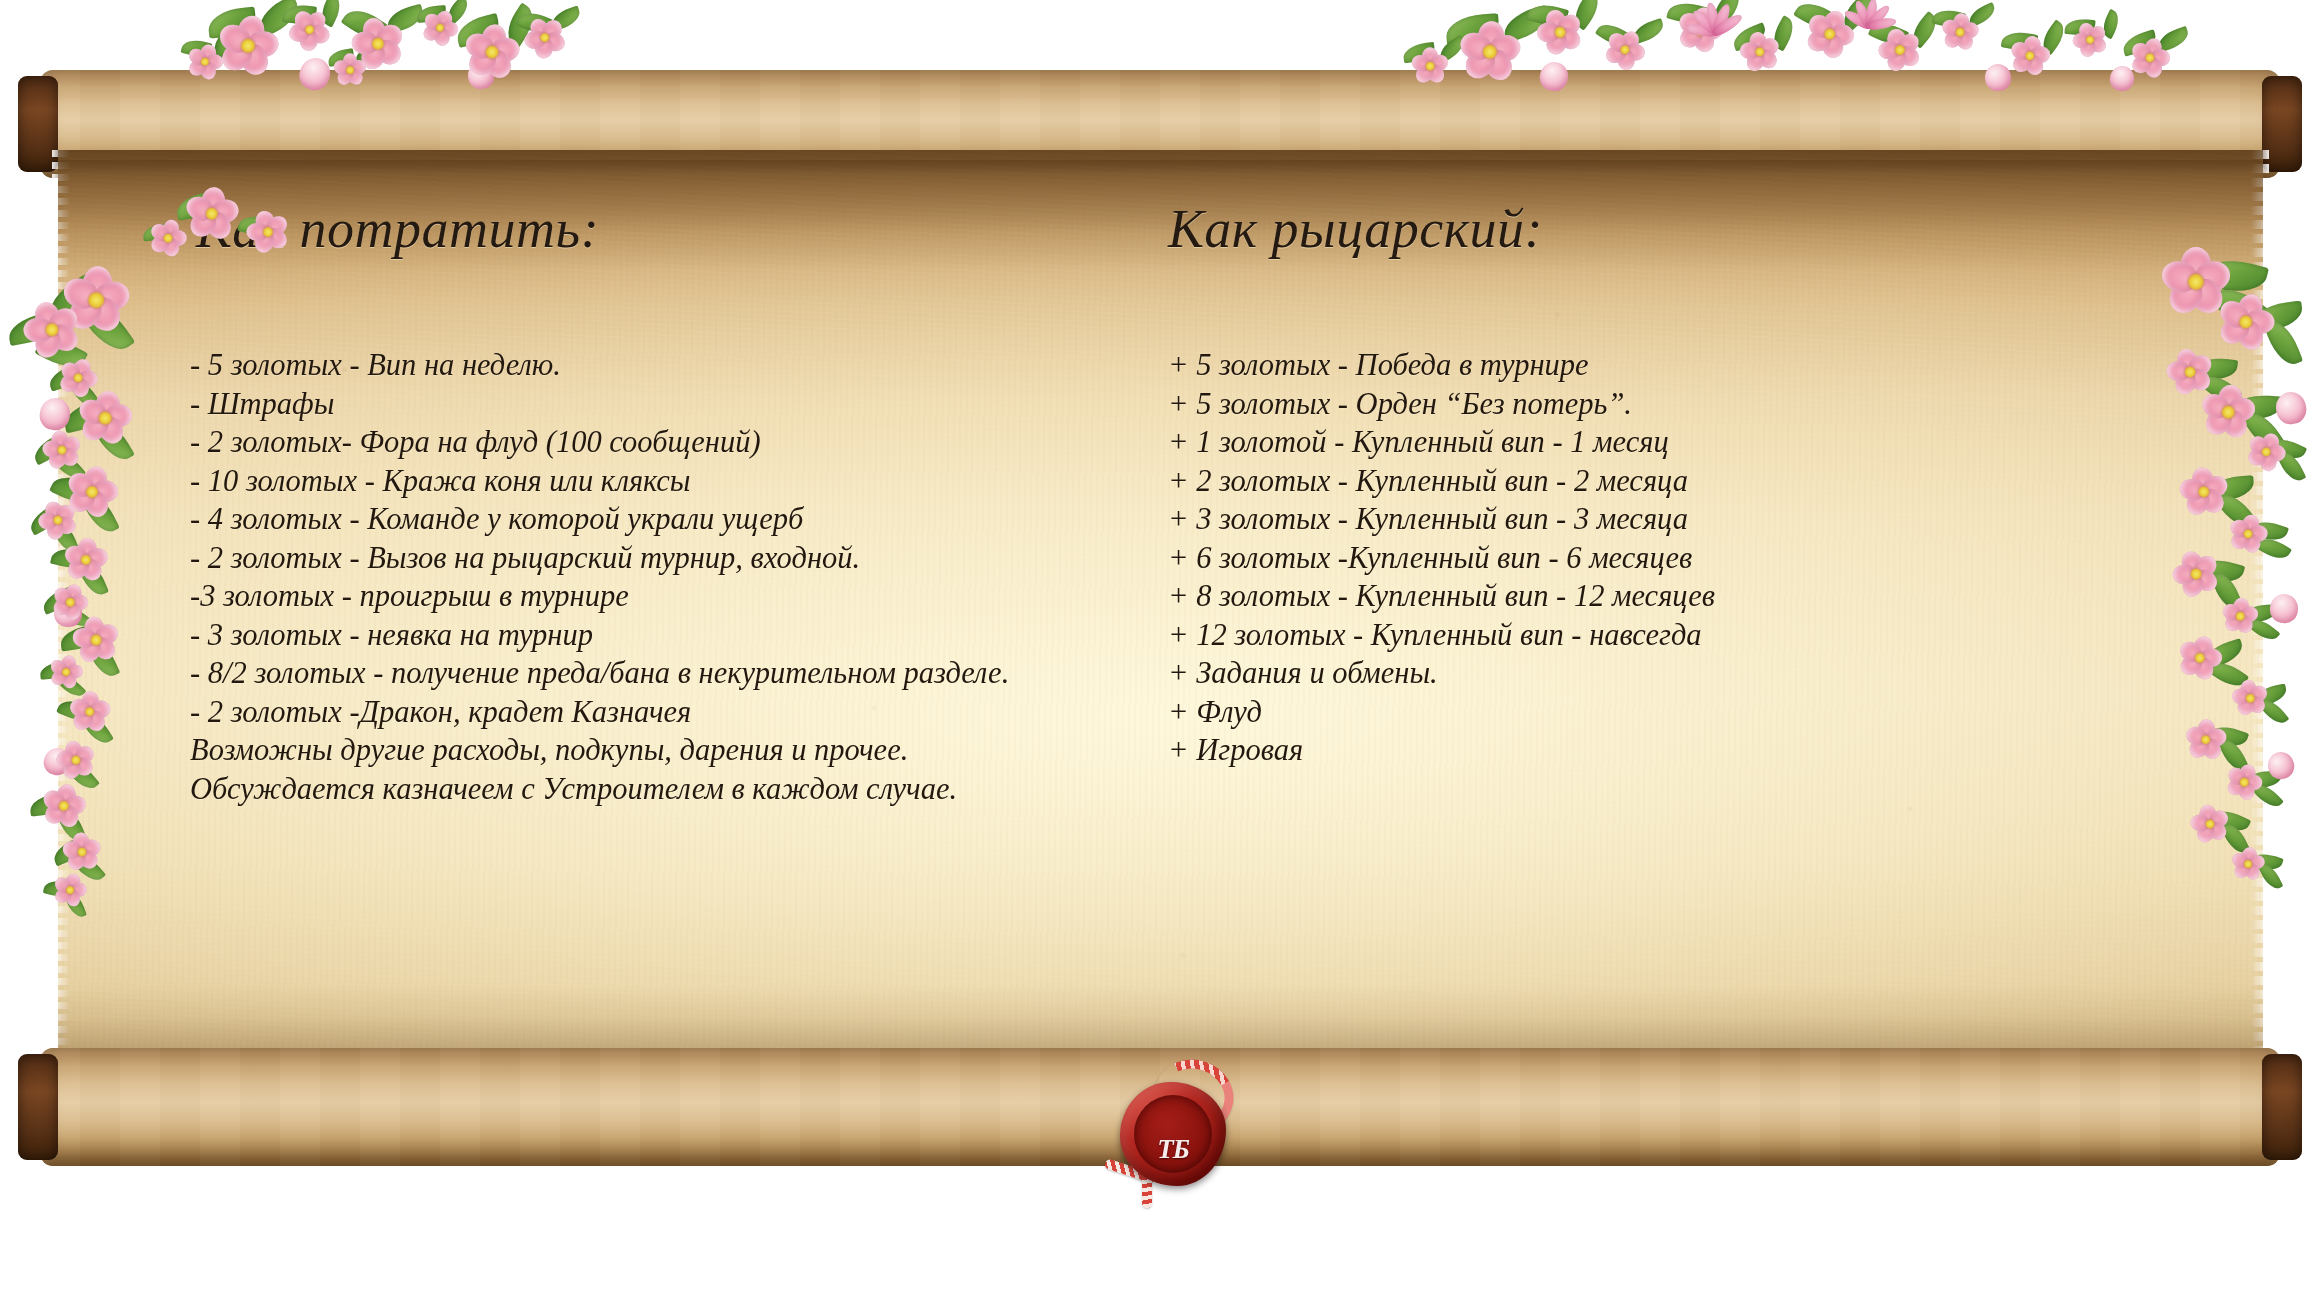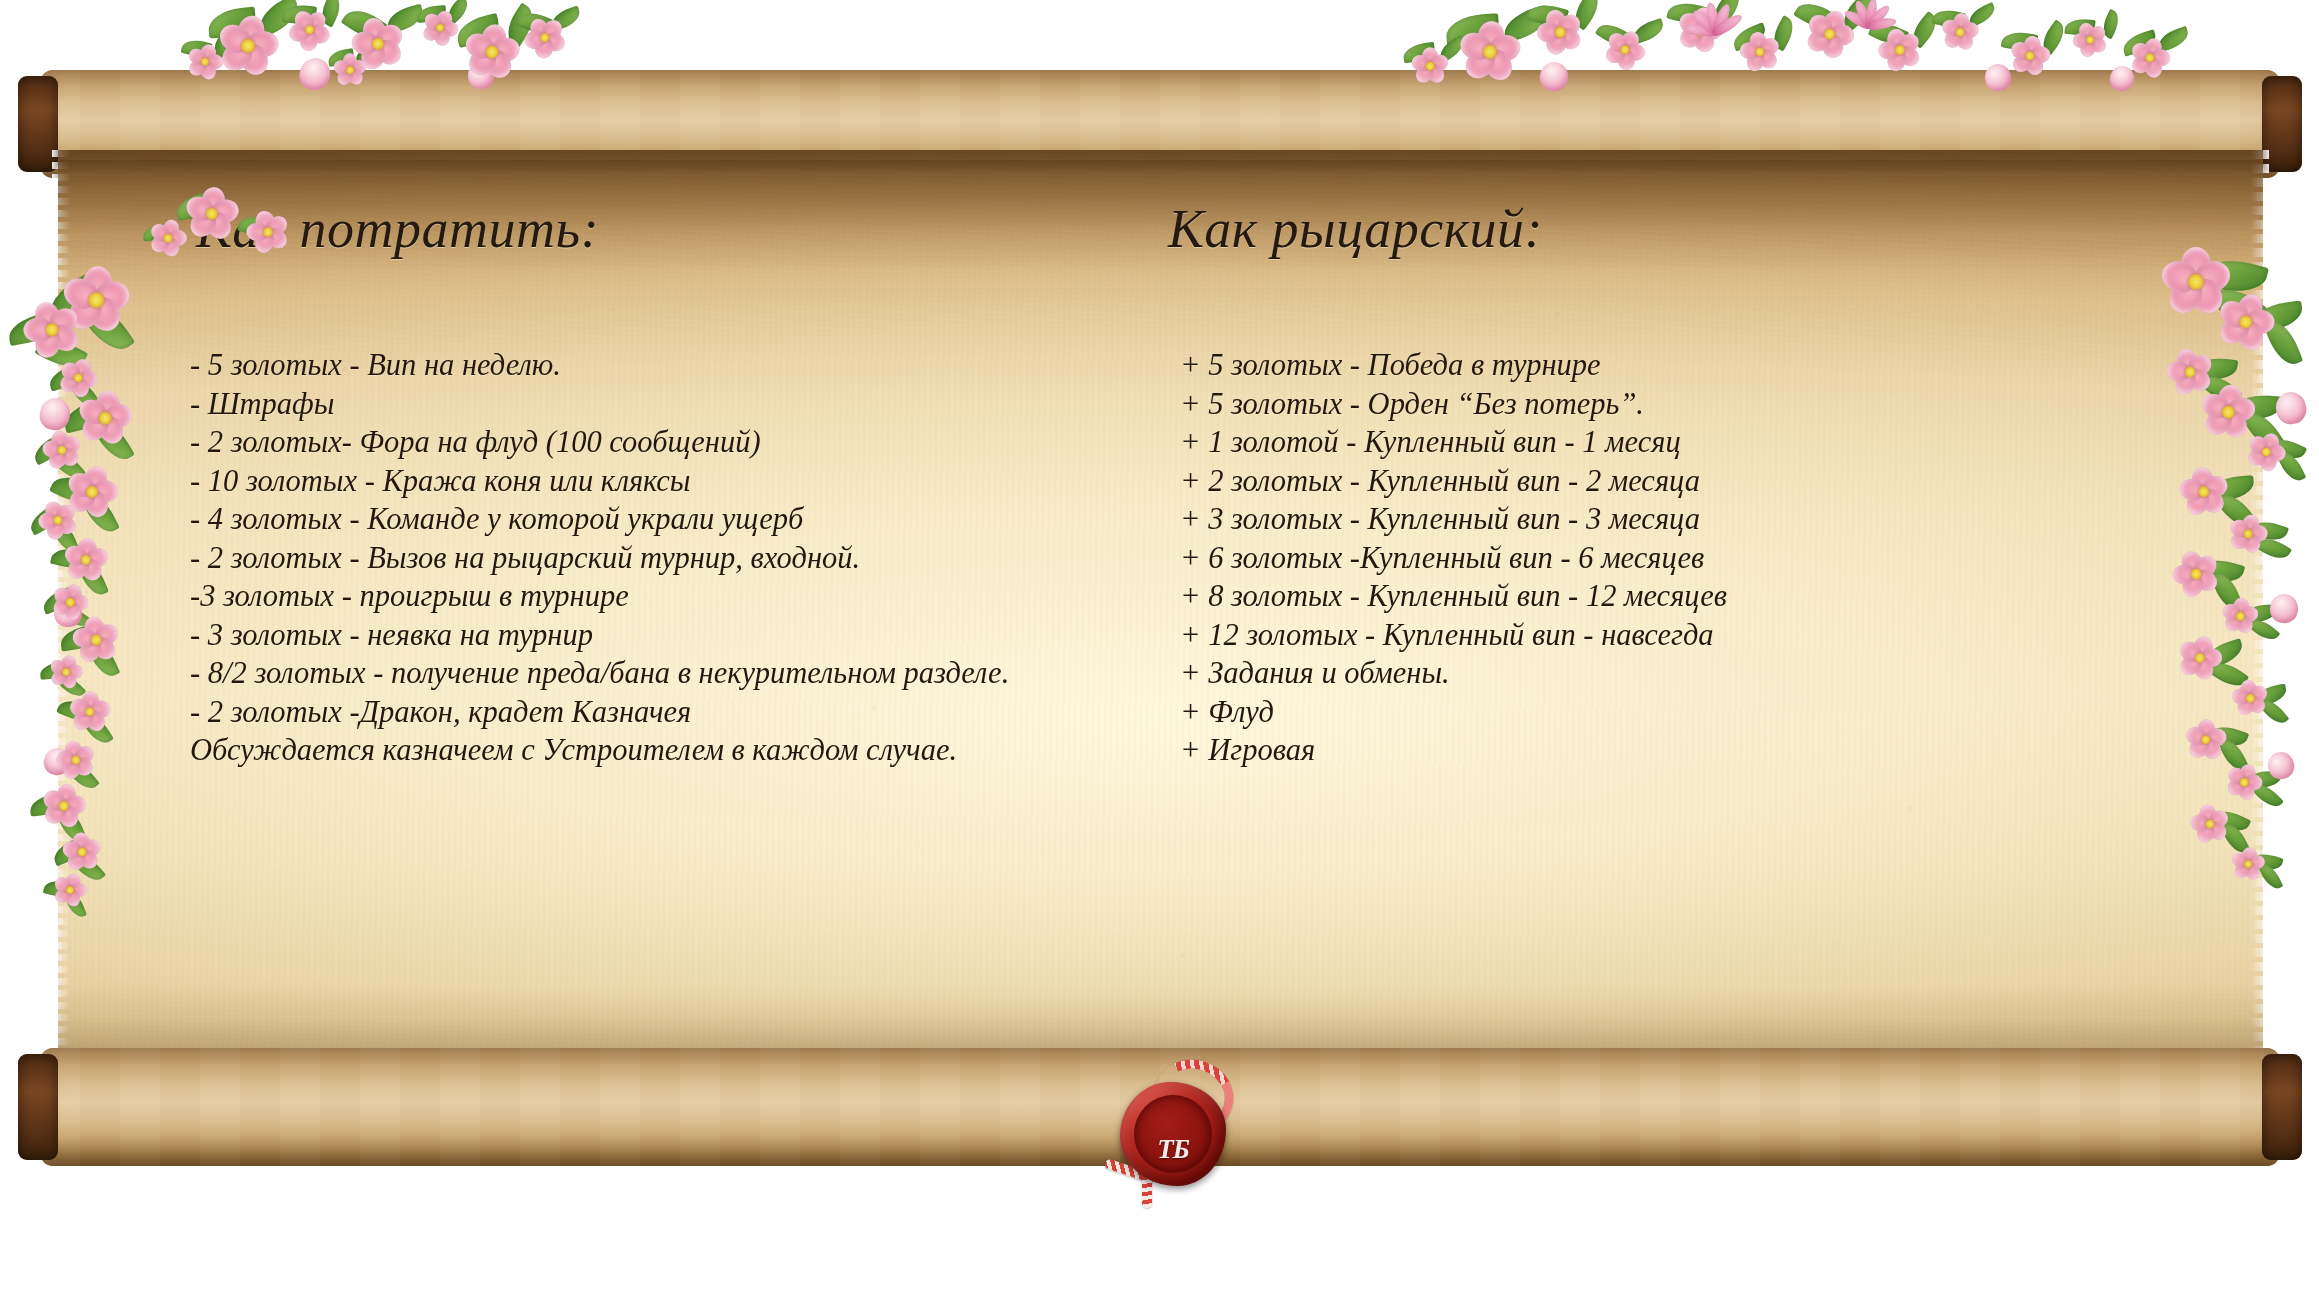--- a/index.html
+++ b/index.html
@@ -82,21 +82,21 @@
     font-family:"Liberation Serif",serif;font-style:italic;font-weight:400;
     font-size:54px;color:#241a11;letter-spacing:.5px;
     text-shadow:0 1px 0 rgba(255,245,215,.45);
     white-space:nowrap;
   }
   #col-spend .col-title{margin:48px 0 0 68px;}
   #col-earn  .col-title{margin:48px 0 0 30px;}
 
   .lines{margin-top:86px;}
   #col-spend .lines{margin-left:62px;}
-  #col-earn  .lines{margin-left:42px;}
+  #col-earn  .lines{margin-left:30px;}
 
   .line{
     font-family:"Liberation Serif",serif;font-style:italic;
     font-size:30.5px;line-height:38.5px;color:#22180f;white-space:nowrap;
     text-shadow:0 1px 0 rgba(255,248,220,.30);
   }
 
   
   #wax-seal{position:absolute;left:1108px;top:1060px;width:130px;height:145px;}
   .cord{position:absolute;background:
@@ -174,20 +174,21 @@
         <div class="line">- 5 золотых - Вип на неделю.</div>
         <div class="line">- Штрафы</div>
         <div class="line">- 2 золотых- Фора на флуд (100 сообщений)</div>
         <div class="line">- 10 золотых - Кража коня или кляксы</div>
         <div class="line">- 4 золотых  -  Команде у которой украли ущерб</div>
         <div class="line">- 2 золотых - Вызов на рыцарский турнир, входной.</div>
         <div class="line">-3 золотых - проигрыш в турнире</div>
         <div class="line">- 3 золотых - неявка на турнир</div>
         <div class="line">- 8/2 золотых  - получение преда/бана в некурительном разделе.</div>
         <div class="line">- 2 золотых -Дракон, крадет Казначея</div>
+        <div class="line">Возможны другие расходы, подкупы, дарения и прочее.</div>
         <div class="line">Обсуждается казначеем с Устроителем в каждом случае.</div>
       </div>
     </div>
 
     <div class="col" id="col-earn">
       <div class="col-title">Как рыцарский:</div>
       <div class="lines">
         <div class="line">+ 5 золотых - Победа в турнире</div>
         <div class="line">+ 5 золотых - Орден “Без потерь”.</div>
         <div class="line">+ 1 золотой - Купленный вип - 1 месяц</div>

